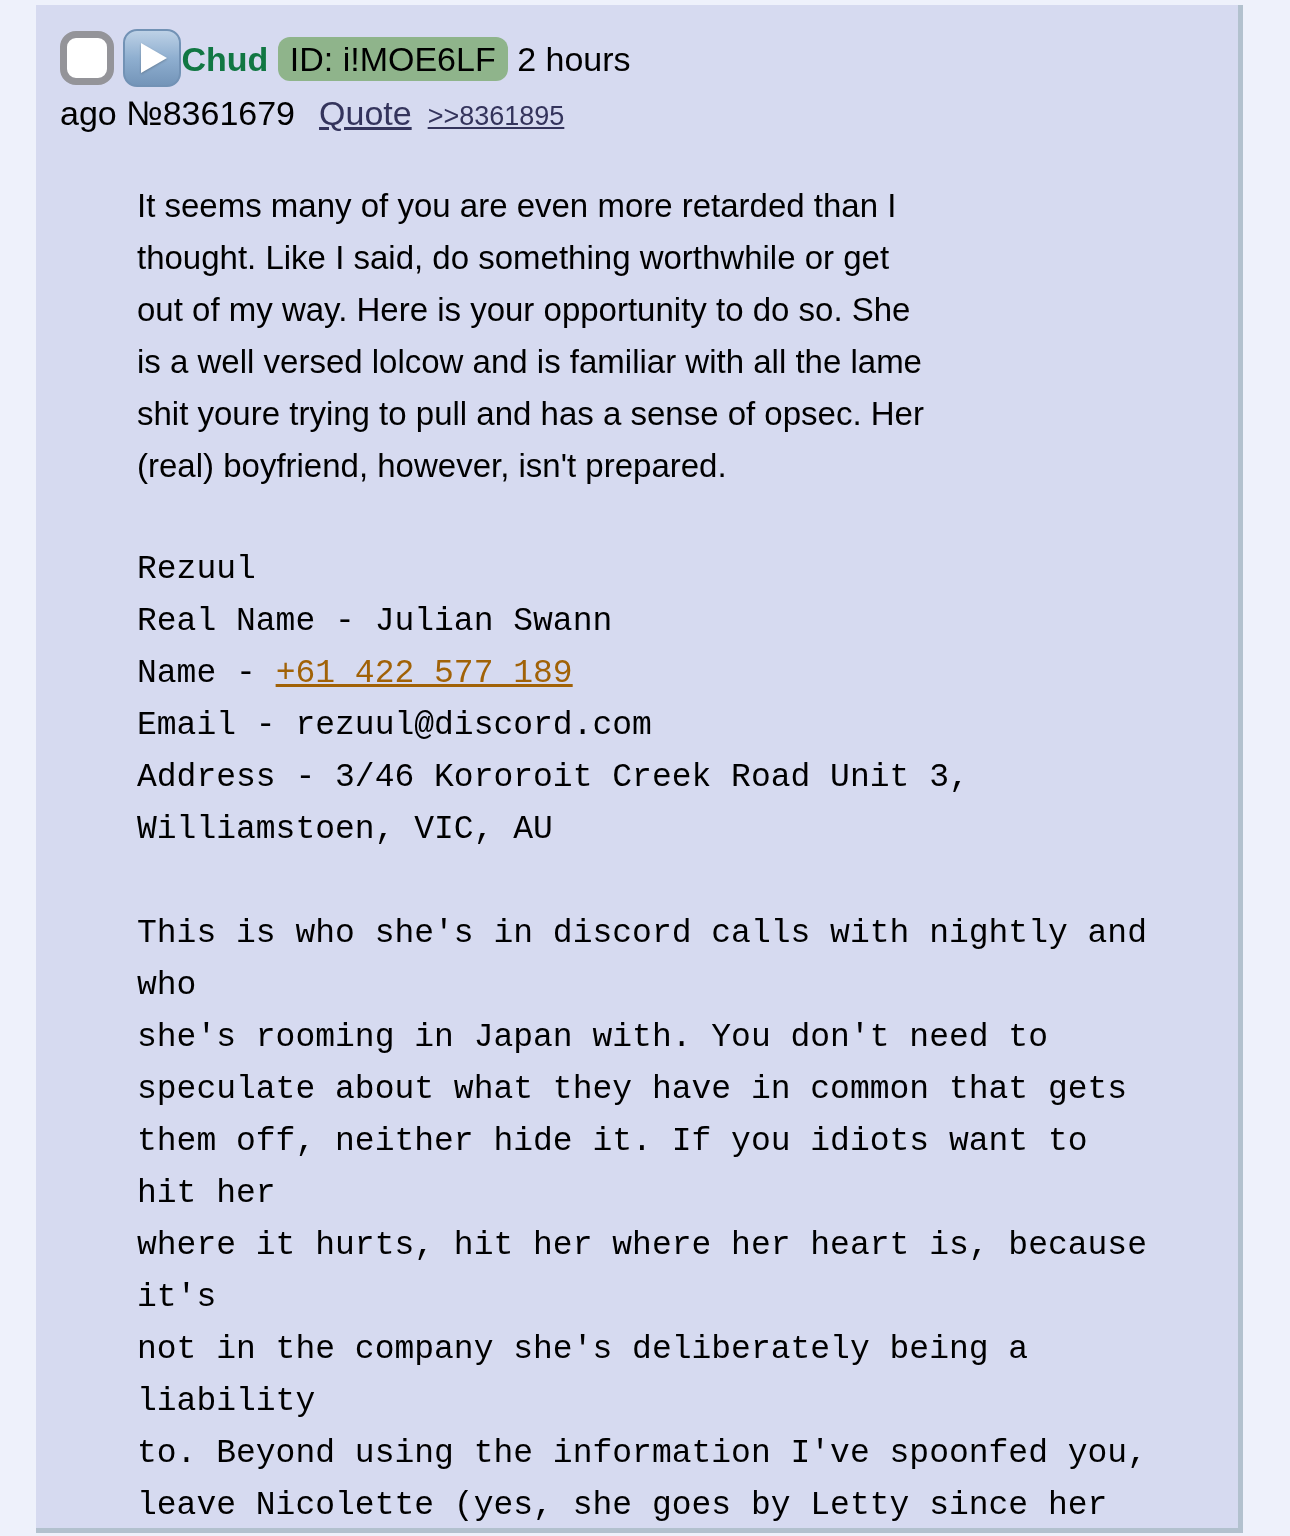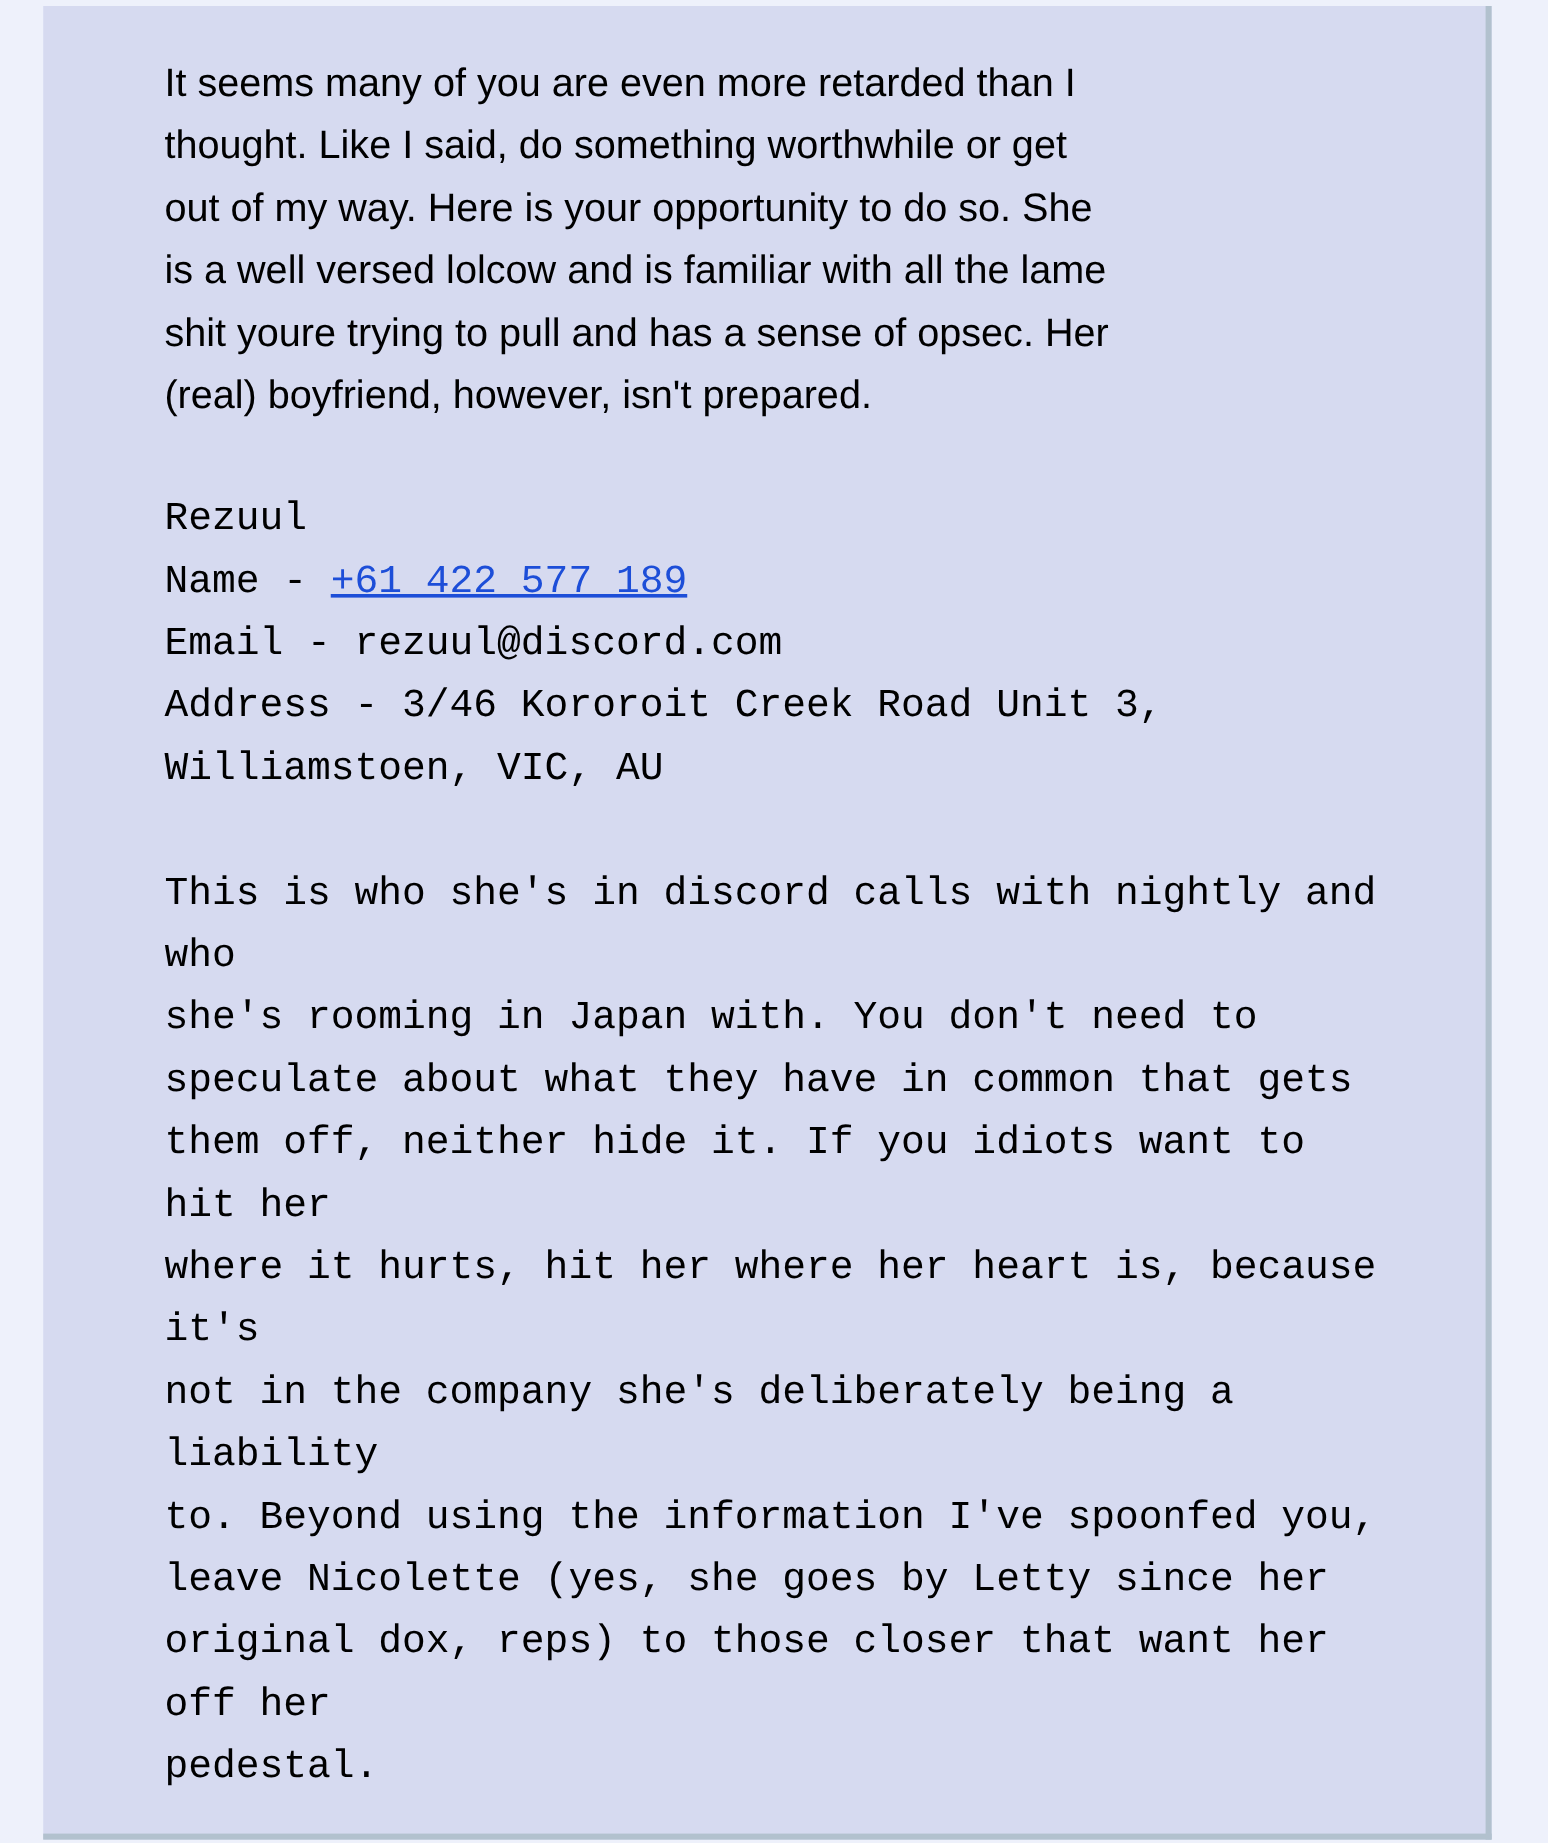--- a/index.html
+++ b/index.html
@@ -81,40 +81,48 @@
     margin:38px 0 0 101px;
     padding:0;
     width:1010px;
     font-size:33px;
     line-height:52px;
   }
   .bq > * { margin:0; padding:0; }
   .bq > * + * { margin-top:52px;font-family:Liberation Mono, monospace; }
   .pre { white-space:pre-line; }
   .tel-link {
-    color:#1d4ed8;
+    color:#a16207;
     text-decoration:underline;
     cursor:pointer;
   }
 </style>
 </head>
 <body>
 
 <div class="reply-post">
 
+  <div class="post-header">
+    <span class="checkbox"></span>
+    <span class="play-btn"><span class="play-tri"></span></span><span class="poster-name">Chud</span>
+    <span class="poster-id">ID: i!MOE6LF</span>
+    <span class="post-time">2 hours ago</span>
+    <span class="post-number">№8361679</span><a class="quote-link">Quote</a><a class="backlink">&gt;&gt;8361895</a>
+  </div>
 
   <blockquote class="bq">
     <p class="pre">It seems many of you are even more retarded than I
 thought. Like I said, do something worthwhile or get
 out of my way. Here is your opportunity to do so. She
 is a well versed lolcow and is familiar with all the lame
 shit youre trying to pull and has a sense of opsec. Her
 (real) boyfriend, however, isn't prepared.</p>
     <div>
       <div>Rezuul</div>
+      <div>Real Name - Julian Swann</div>
       <div><span>Name - </span><a class="tel-link">+61 422 577 189</a></div>
       <div>Email - rezuul@discord.com</div>
       <div class="pre">Address - 3/46 Kororoit Creek Road Unit 3,
 Williamstoen, VIC, AU</div>
     </div>
     <p class="pre">This is who she's in discord calls with nightly and who
 she's rooming in Japan with. You don't need to
 speculate about what they have in common that gets
 them off, neither hide it. If you idiots want to hit her
 where it hurts, hit her where her heart is, because it's

